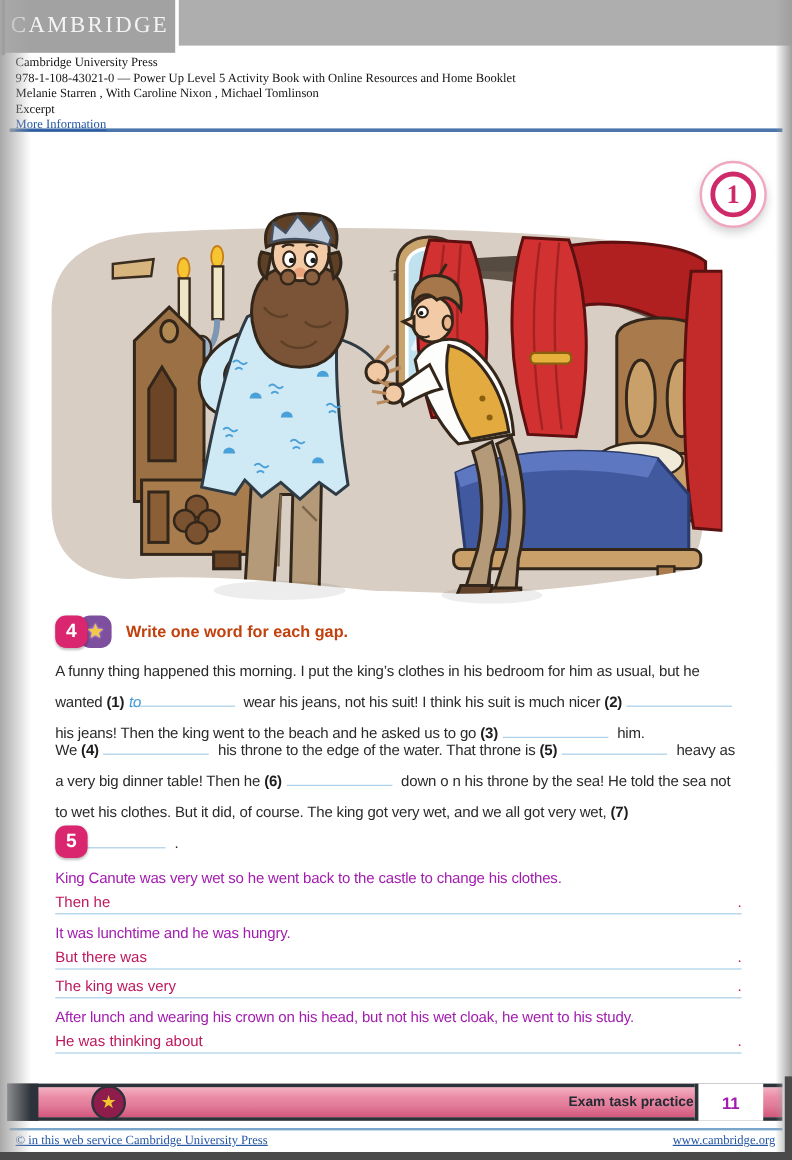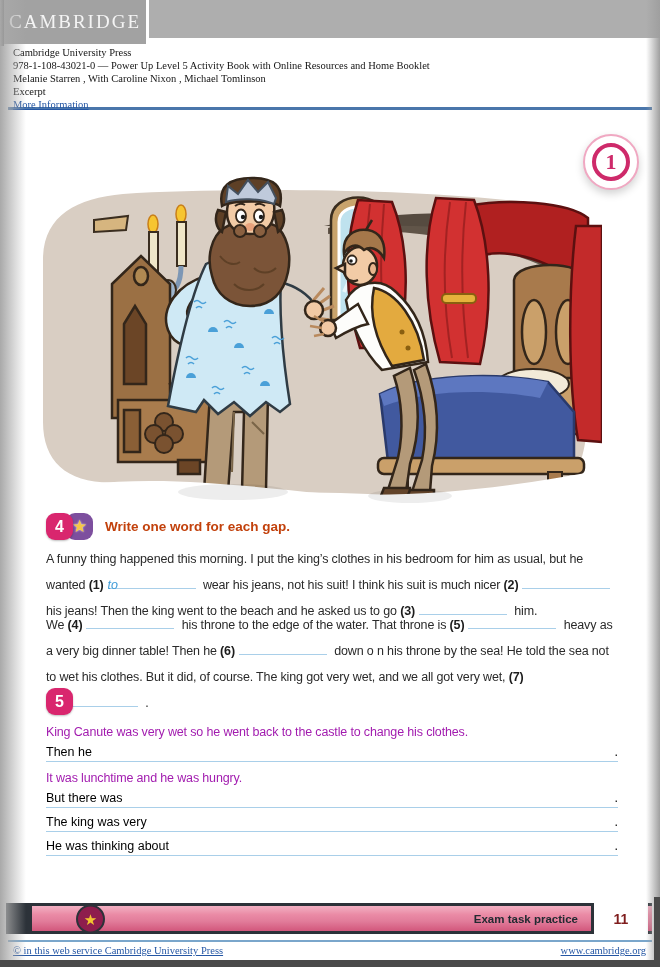--- a/index.html
+++ b/index.html
@@ -55,36 +55,36 @@
   .ans{color:#3f9bd7;font-size:12.5px;line-height:14px;display:inline-block;}
 
   
   .ex5{position:absolute;left:46px;top:688px;width:572px;z-index:2;}
   .ex5 .ex-head{margin-bottom:7px;}
   .ex5-title{margin-left:12px;font-weight:bold;font-size:13.5px;color:#1d1d1d;}
   .ex5-title .rest{font-weight:bold;}
   .item{margin-bottom:6px;}
   .sentence{font-size:12.5px;letter-spacing:-0.15px;line-height:20px;color:#a21caf;}
   .prompt-line{display:flex;justify-content:space-between;align-items:flex-end;
-    border-bottom:1.5px solid #a9cfe9;color:#000000;font-size:12.5px;line-height:16px;
+    border-bottom:1.5px solid #a9cfe9;color:#be185d;font-size:12.5px;line-height:16px;
     padding-bottom:1px;margin-top:2px;}
 
   
   .bar{position:absolute;left:6px;right:8px;top:903px;height:25px;
     background:linear-gradient(180deg,#f2b1c3 0%,#ea8aa5 35%,#e27d9b 60%,#d2577c 100%);
     border-top:3px solid #2c3239;border-bottom:3px solid #2c3239;display:flex;align-items:center;z-index:20;}
   .bar-cap{position:absolute;left:0;top:-3px;bottom:-3px;width:26px;background:#2c3239;}
   .bar-star{position:absolute;left:70px;top:50%;transform:translateY(-50%);width:25px;height:25px;
     border-radius:50%;background:#8e1d4d;border:2px solid #2c3239;display:flex;align-items:center;
     justify-content:center;}
   .bar-star .star-glyph{color:#f2c530;font-size:15px;text-shadow:none;}
   .bar-label{margin-left:auto;margin-right:74px;font-weight:bold;font-size:11.5px;color:#232a31;}
-  .bar-pagebox{position:absolute;right:4px;top:-3px;bottom:-3px;width:54px;background:#ffffff;
+  .bar-pagebox{position:absolute;right:16px;top:-3px;bottom:-3px;width:54px;background:#ffffff;
     border-left:3px solid #2c3239;display:flex;align-items:center;justify-content:center;
-    color:#7f1d1d;font-weight:bold;font-size:14px;}
+    color:#a21caf;font-weight:bold;font-size:14px;}
 
   
   .rule-bottom{position:absolute;left:8px;right:8px;top:940px;height:2px;background:#7aa6cb;z-index:20;}
   .footer{position:absolute;left:13px;right:14px;top:945px;display:flex;justify-content:space-between;
     font-family:"Liberation Serif",serif;font-size:10.5px;z-index:20;}
   .footer a{color:#2456a4;text-decoration:underline;cursor:pointer;}
 </style>
 </head>
 <body>
 
@@ -292,20 +292,21 @@
     </div>
 
     <div class="item">
       <div class="prompt-line">
         <span>The king was very</span>
         <span>.</span>
       </div>
     </div>
 
     <div class="item">
+      <div class="sentence">After lunch and wearing his crown on his head, but not his wet cloak, he went to his study.</div>
       <div class="prompt-line">
         <span>He was thinking about</span>
         <span>.</span>
       </div>
     </div>
   </div>
   </div>
 
   <div class="bar">
     <div class="bar-cap"></div>

